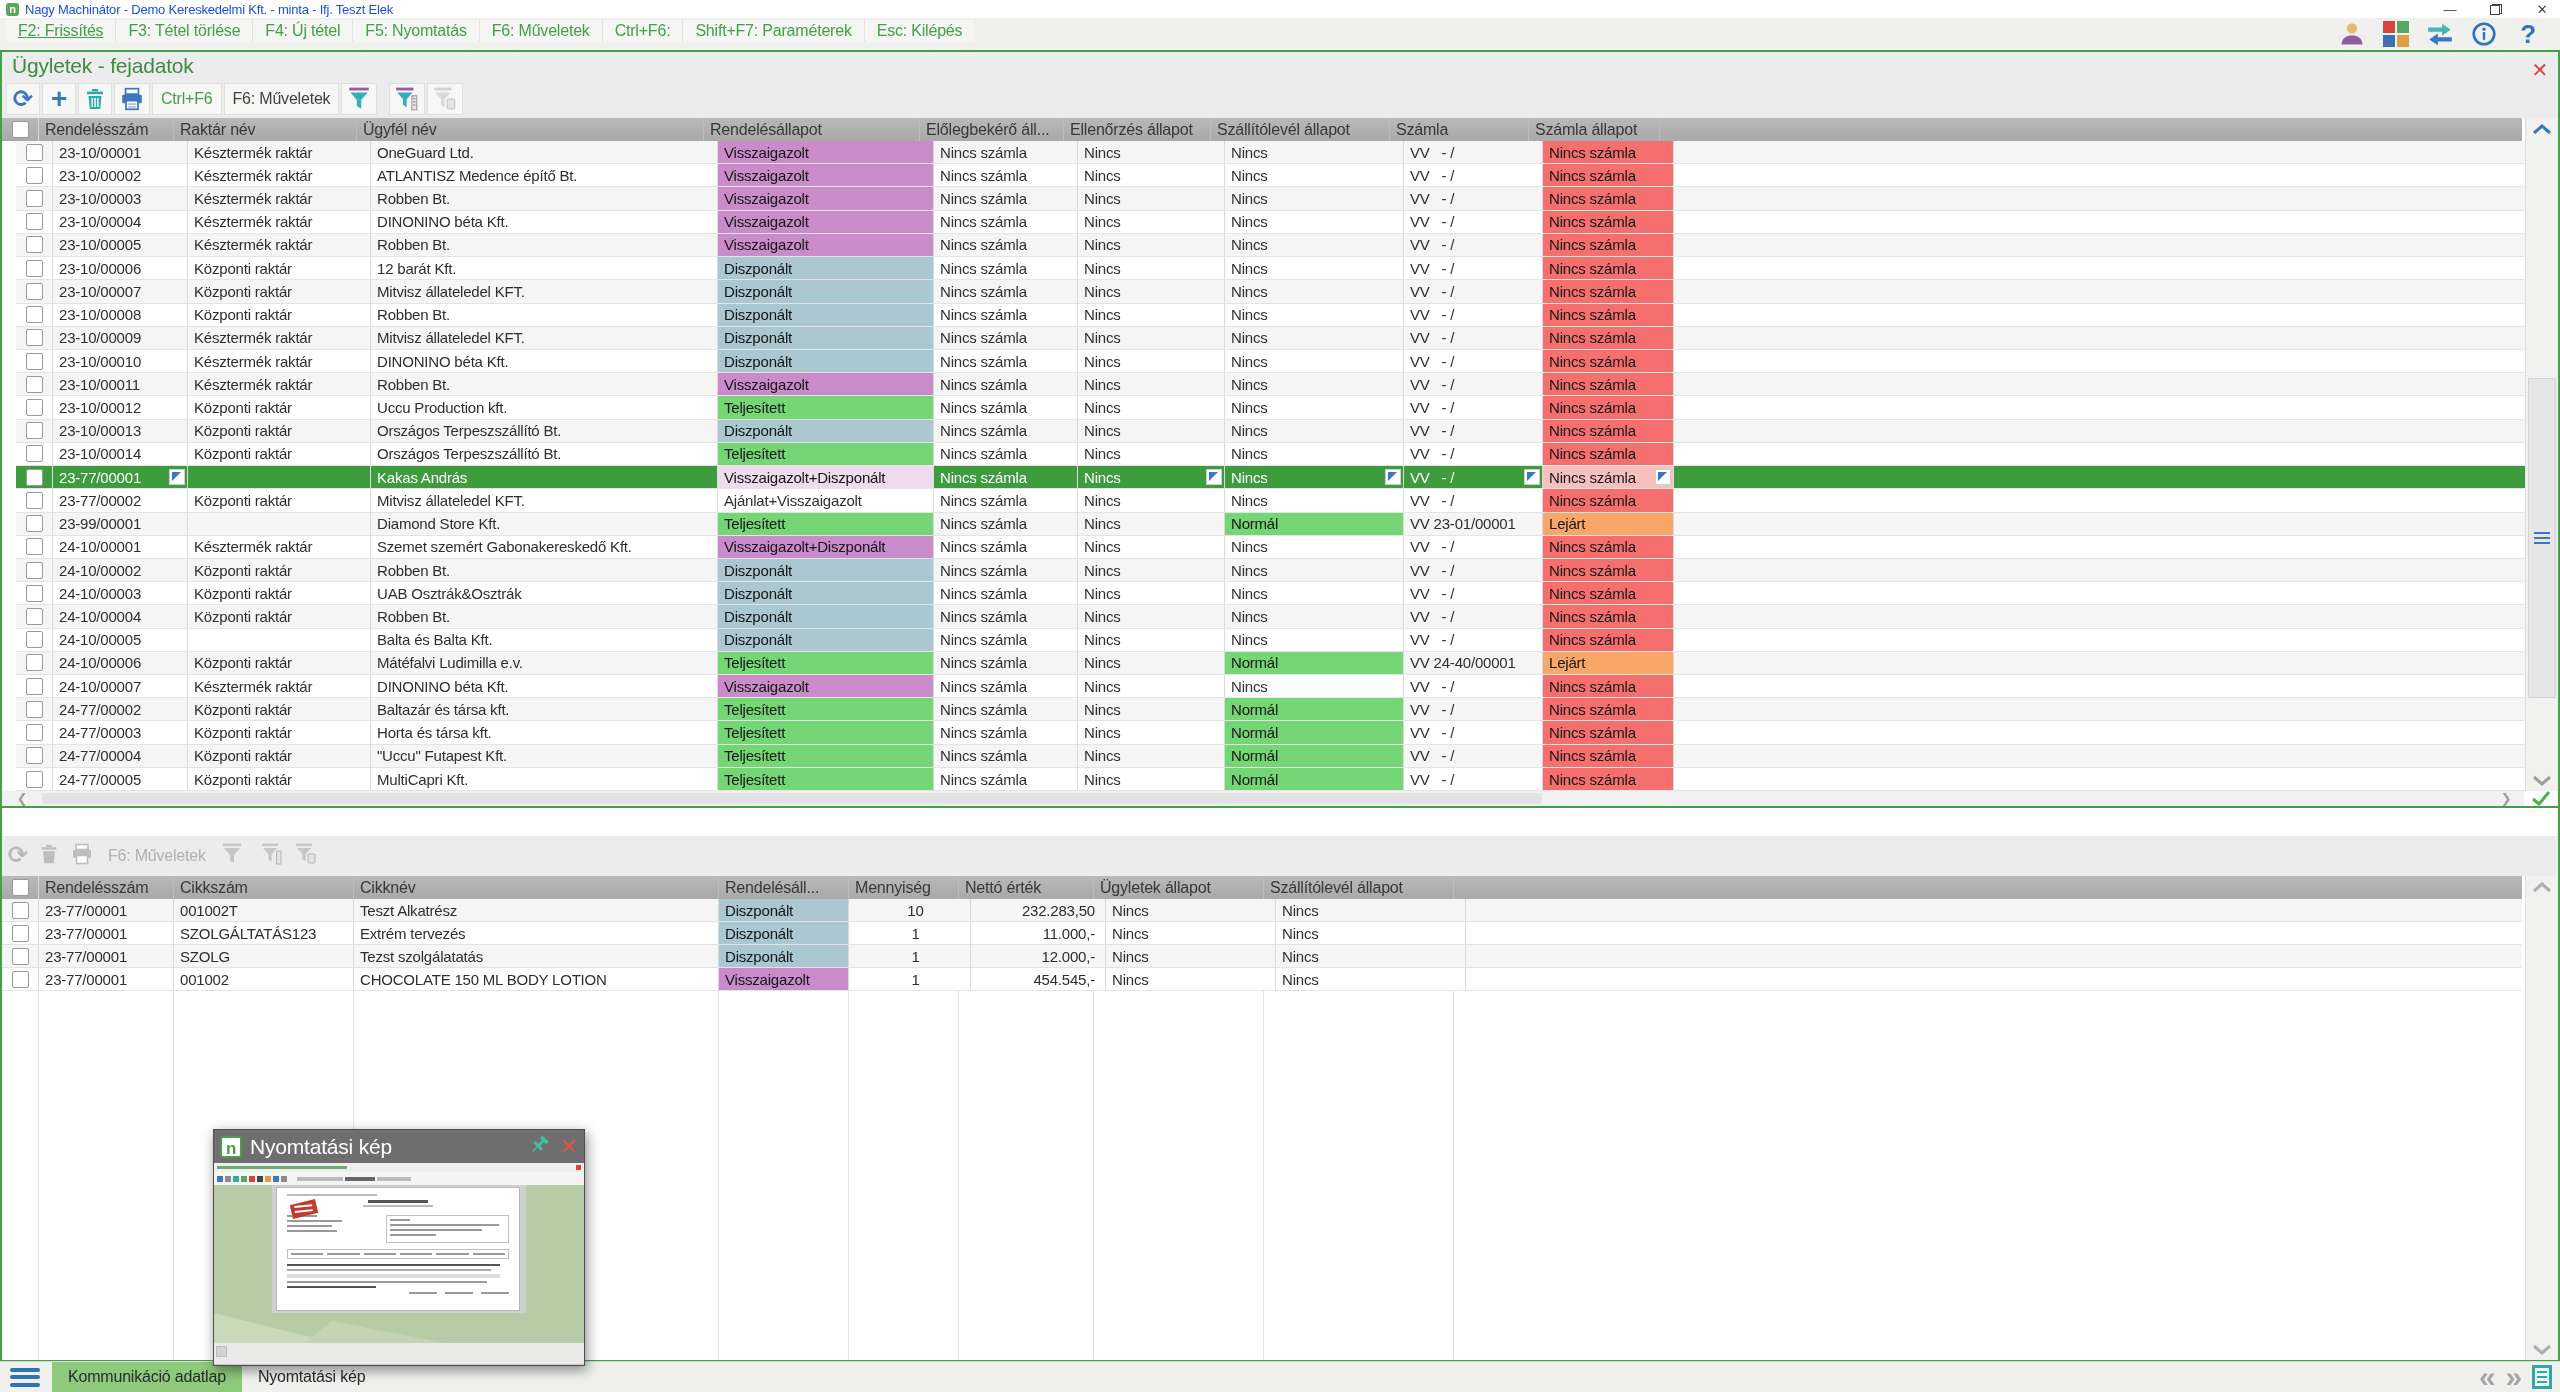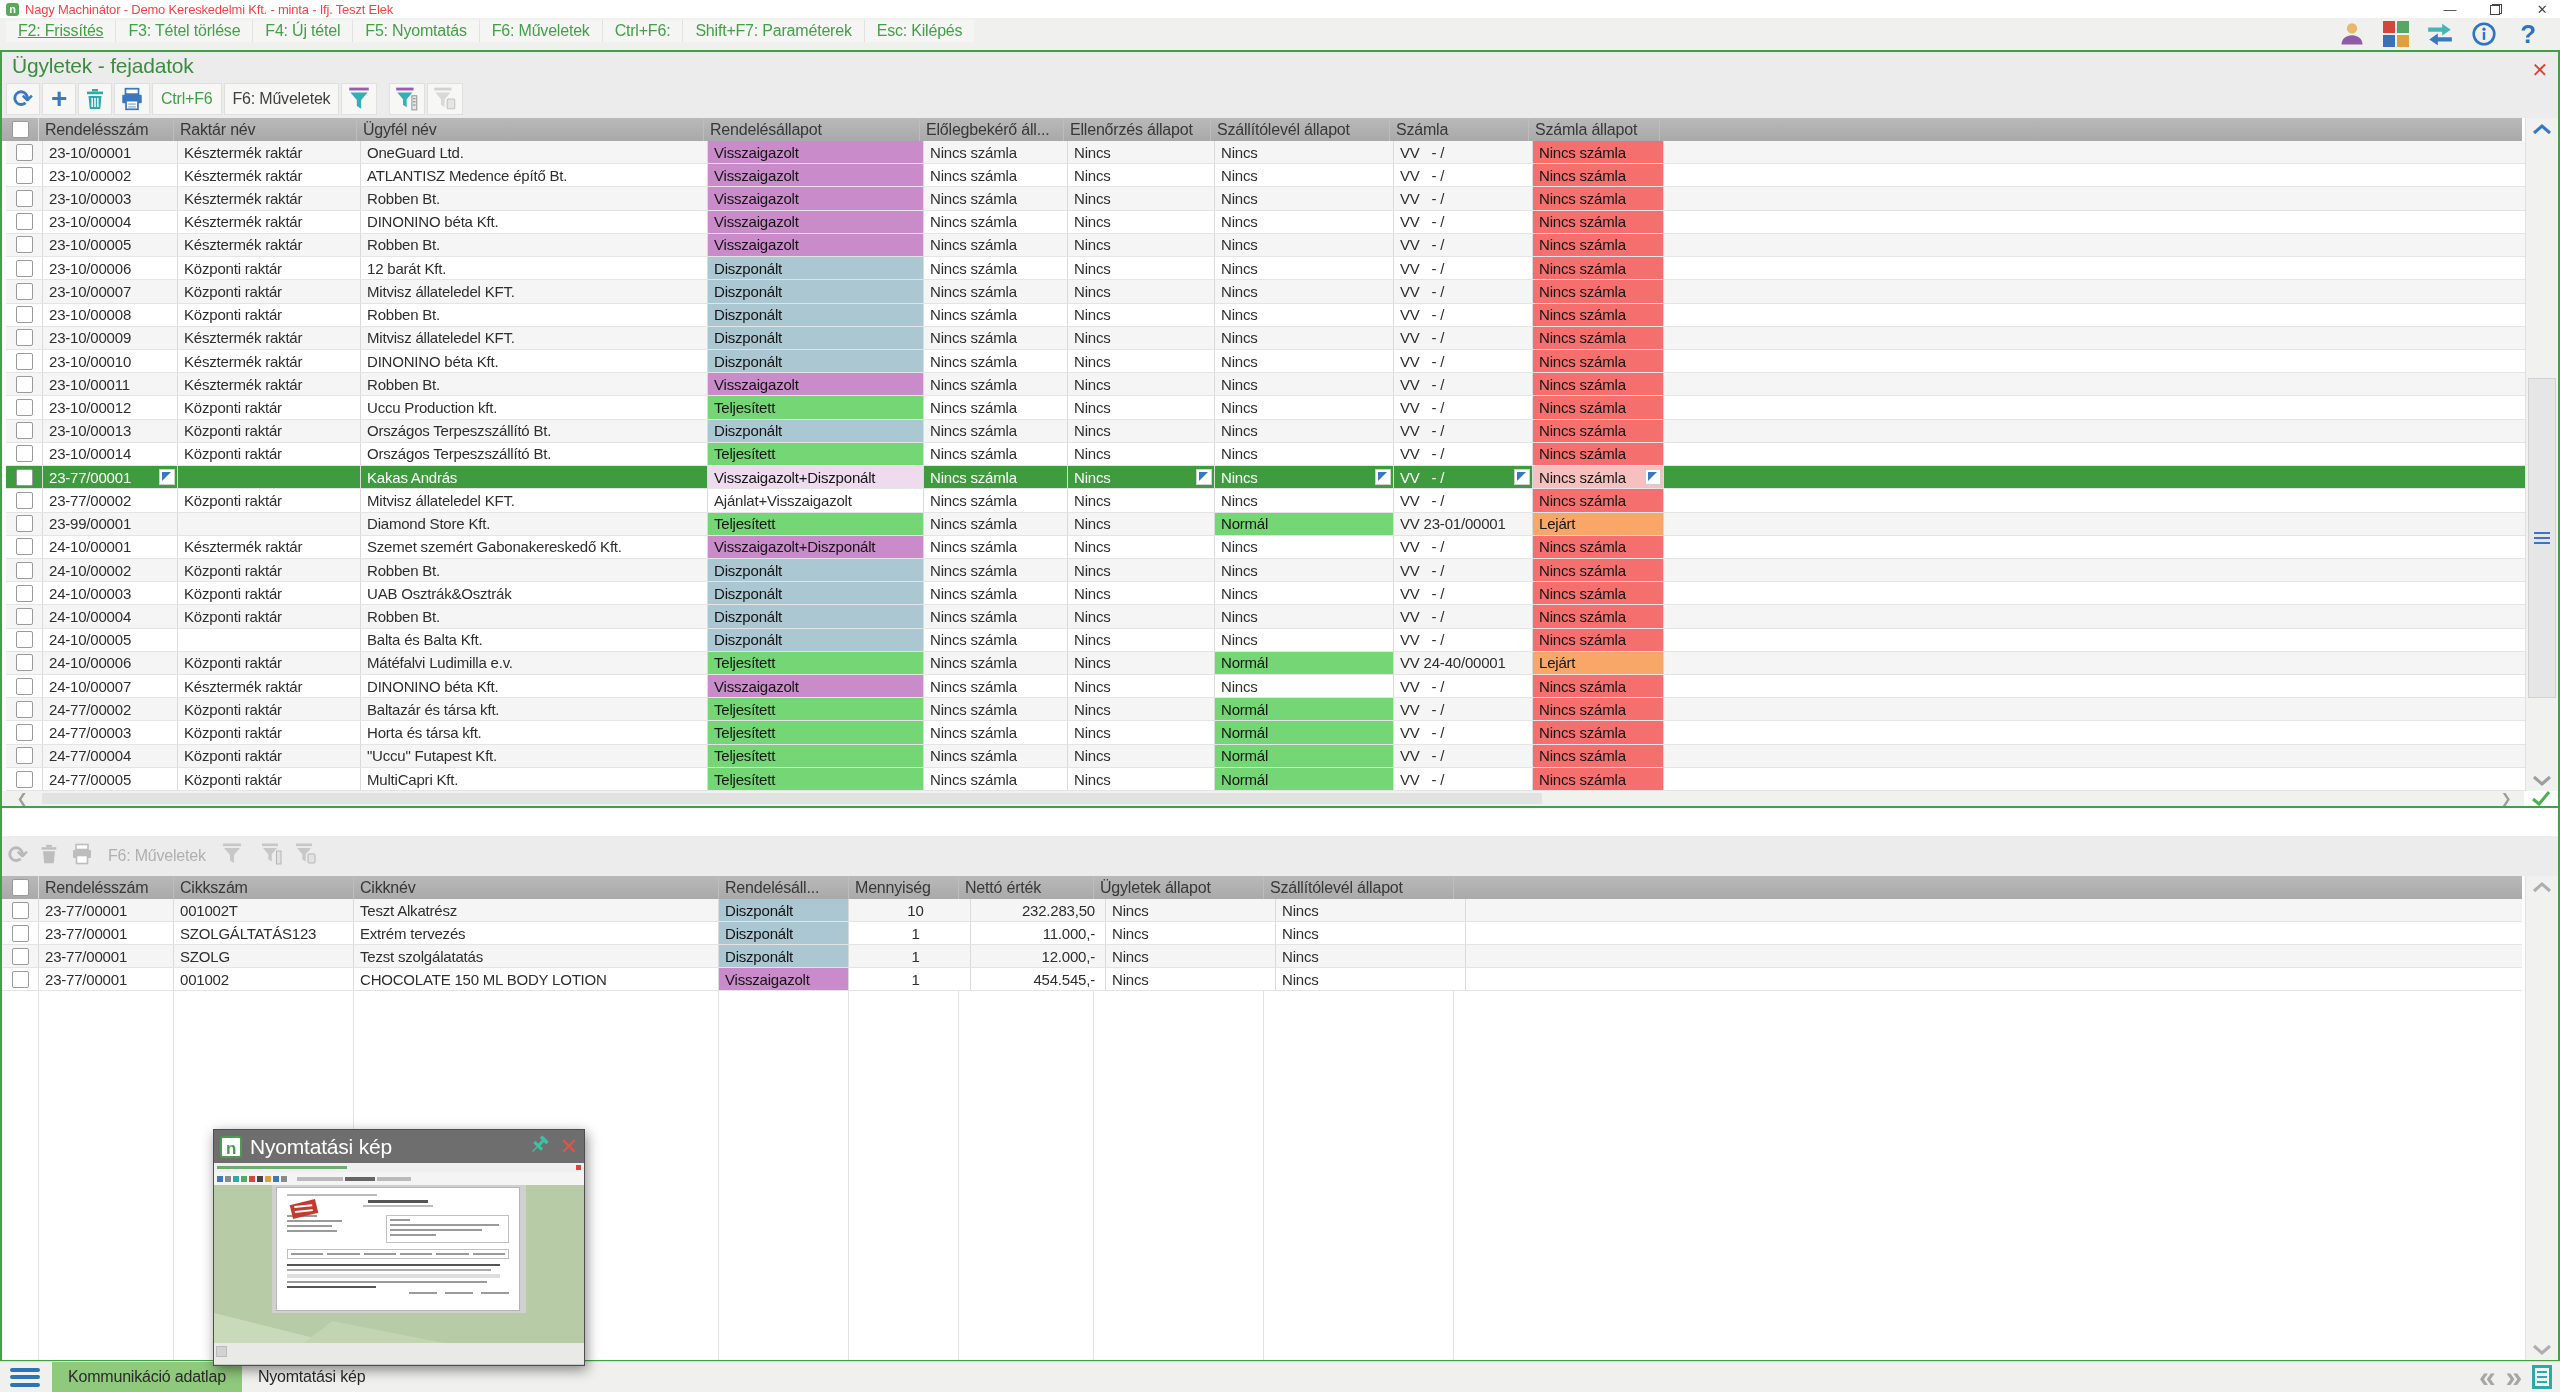--- a/index.html
+++ b/index.html
@@ -2,21 +2,21 @@
 <html><head>
 <meta charset="utf-8">
 <style>
   html,body{margin:0;padding:0;background:#888;}
   #app{position:relative;width:2560px;height:1392px;background:#fff;overflow:hidden;
        font-family:"Liberation Sans","DejaVu Sans",sans-serif;letter-spacing:-0.2px;color:#2e2e2e;}
   
   .titlebar{position:absolute;left:0;top:0;width:2560px;height:18px;background:#fff;display:flex;align-items:center;}
   .app-ico{width:13px;height:13px;margin:0 6px 0 6px;background:#5aa85c;border-radius:3px;color:#fff;
            font-size:11px;font-weight:bold;line-height:13px;text-align:center;}
-  .win-title{font-size:13px;color:#ef4444;}
+  .win-title{font-size:13px;color:#1d4ed8;}
   .wincontrols{position:absolute;right:8px;top:0;height:18px;display:flex;gap:30px;align-items:center;}
   .wc{font-size:13px;color:#444;width:20px;text-align:center;cursor:default;}
   .wc-restore{position:relative;width:12px;height:11px;}
   .wc-restore .sq1{position:absolute;left:0;bottom:0;width:8px;height:8px;border:1.5px solid #444;background:#fff;}
   .wc-restore .sq2{position:absolute;right:0;top:0;width:8px;height:8px;border:1.5px solid #444;}
   
   .menubar{position:absolute;left:0;top:18px;width:2560px;height:32px;background:#f0f0ef;}
   .menuitems{position:absolute;left:6px;top:2px;display:flex;}
   .menu-item{font-size:16px;color:#43a047;padding:2px 12px;border-left:1px solid #e2e2e2;background:#f5f5f4;cursor:default;white-space:nowrap;}
   .menu-item:first-child{border-left:none;text-decoration:underline;}
@@ -254,21 +254,21 @@
         <span class="hcell t-c2">Ügyfél név</span>
         <span class="hcell t-c3">Rendelésállapot</span>
         <span class="hcell t-c4">Előlegbekérő áll...</span>
         <span class="hcell t-c5">Ellenőrzés állapot</span>
         <span class="hcell t-c6">Szállítólevél állapot</span>
         <span class="hcell t-c7">Számla</span>
         <span class="hcell t-c8">Számla állapot</span>
         <span class="hcell t-fill"></span>
       </div>
 
-    <div class="rows" id="orders-rows" style="left:4px;top:89px;width:2520px;height:650px;">
+    <div class="rows" id="orders-rows" style="left:14px;top:89px;width:2520px;height:650px;">
         <div class="trow">
     <span class="cbcell t-cb">
             <span class="cbx"></span>
           </span>
     <span class="cell t-c0">23-10/00001</span>
     <span class="cell t-c1">Késztermék raktár</span>
     <span class="cell t-c2">OneGuard Ltd.</span>
     <span class="cell t-c3 tinted" style="background: rgb(201, 139, 201);">Visszaigazolt</span>
     <span class="cell t-c4">Nincs számla</span>
     <span class="cell t-c5">Nincs</span>

